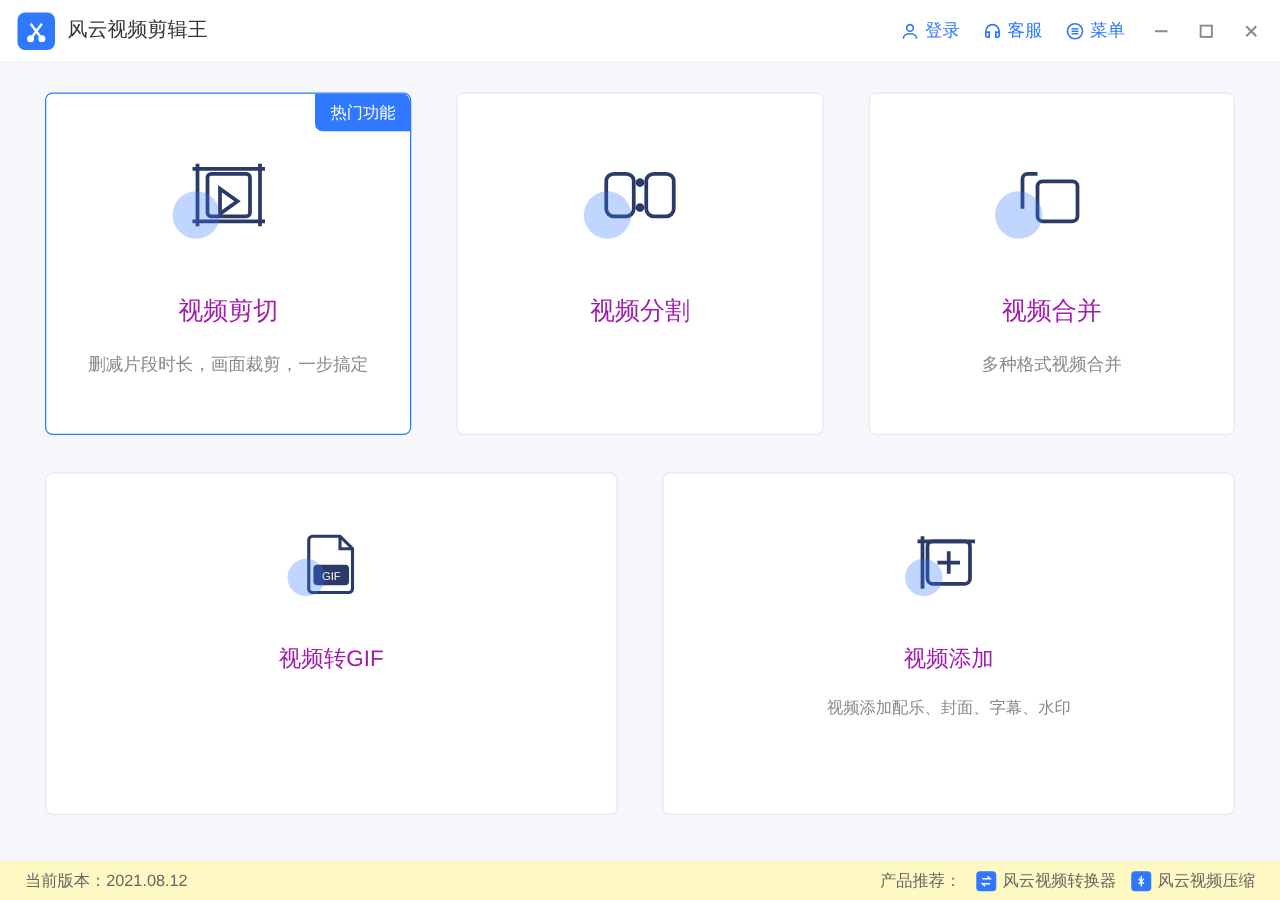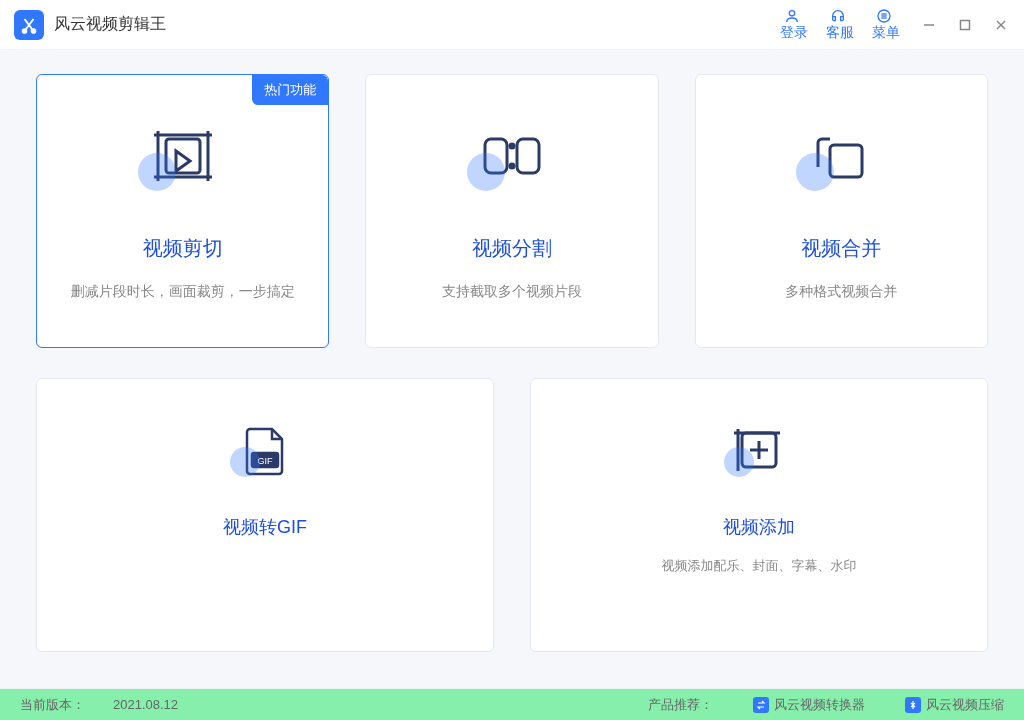--- a/index.html
+++ b/index.html
@@ -36,21 +36,20 @@
   font-weight: 500;
 }
 .header-spacer { flex: 1; }
 .header-btn {
   display: flex;
   align-items: center;
   margin-left: 18px;
   color: #2f78ff;
   font-size: 14px;
   cursor: pointer;
-  flex-direction: column;
 }
 .header-btn .icon { margin-right: 4px; display:flex; align-items:center; }
 .win-controls { display: flex; gap: 18px; margin-left: 20px; }
 .win-ctl { width: 18px; height: 18px; display:flex; align-items:center; justify-content:center; cursor:pointer; color:#888; }
 
 .main {
   flex: 1;
   padding: 24px 36px 12px 36px;
   display: flex;
   flex-direction: column;
@@ -92,41 +91,40 @@
   height: 90px;
   display: flex;
   align-items: center;
   justify-content: center;
   margin-bottom: 34px;
   position: relative;
 }
 .row2 .card-icon { width: 70px; height: 70px; margin-bottom: 30px; }
 .card-title {
   font-size: 20px;
-  color: #1d4ed8;
+  color: #a21caf;
   margin-bottom: 18px;
 }
 .row2 .card-title { font-size: 18px; margin-bottom: 16px; }
 .card-desc {
   font-size: 14px;
   color: #888;
   line-height: 1.7;
 }
 .row2 .card-desc { font-size: 13px; }
 
 .footer {
   height: 32px;
-  background: #86efac;
+  background: #fef9c3;
   border-top: 1px solid #eef1f5;
   display: flex;
   align-items: center;
   padding: 0 20px;
   font-size: 13px;
   color: #666;
-  gap: 28px;
 }
 .footer-spacer { flex: 1; }
 .rec-item {
   display: flex;
   align-items: center;
   margin-left: 12px;
   color: #666;
   cursor: pointer;
 }
 .rec-icon {
@@ -232,21 +230,20 @@
       <div class="card-icon">
         <div class="circle-blob"></div>
         <svg width="70" height="70" viewBox="0 0 70 70" fill="none" stroke="#2b3a67" stroke-width="3">
             <rect x="8" y="18" width="22" height="34" rx="6"></rect>
             <rect x="40" y="18" width="22" height="34" rx="6"></rect>
             <circle cx="35" cy="25" r="2" fill="#2b3a67"></circle>
             <circle cx="35" cy="45" r="2" fill="#2b3a67"></circle>
           </svg>
       </div>
       <div class="card-title">视频分割</div>
-      <div class="card-desc">支持截取多个视频片段</div>
     </div>
 
     <div class="card">
       <div class="card-icon">
         <div class="circle-blob"></div>
         <svg width="70" height="70" viewBox="0 0 70 70" fill="none" stroke="#2b3a67" stroke-width="3">
             <rect x="24" y="24" width="32" height="32" rx="4"></rect>
             <path d="M24 18 h-8 a4 4 0 0 0 -4 4 v24"></path>
           </svg>
       </div>

